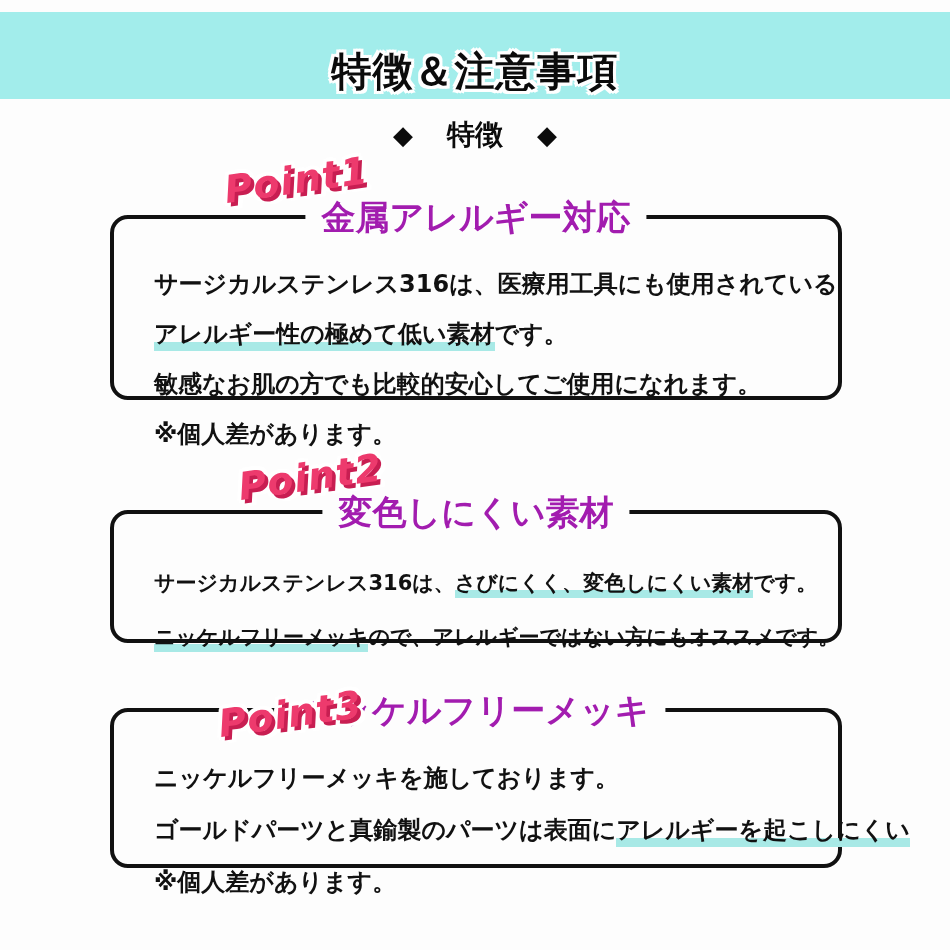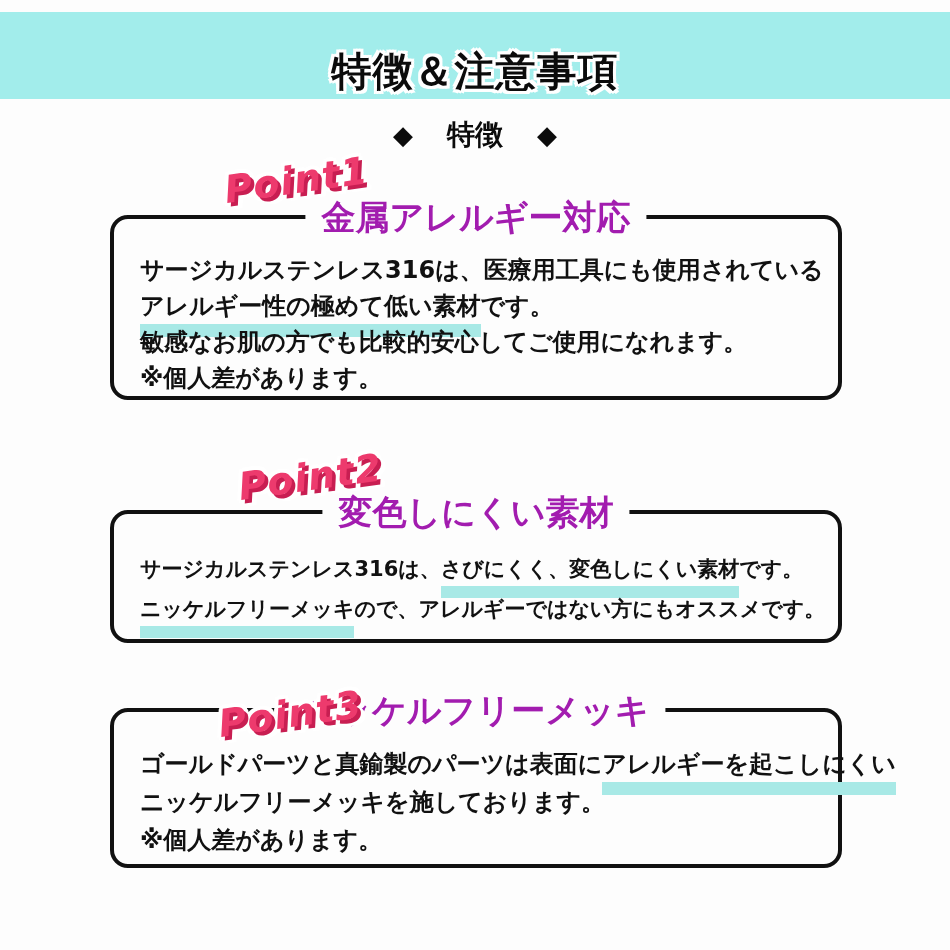--- a/index.html
+++ b/index.html
@@ -52,24 +52,24 @@
   .pbox.box3{top:708px;height:160px;}
   .pbox-title{
     position:absolute;left:50%;top:-24px;transform:translateX(-50%);
     background:#fdfdfd;padding:0 16px;white-space:nowrap;
     font-size:34px;line-height:44px;color:#a21caf;z-index:2;
   }
   .pbody{position:absolute;left:24px;right:10px;}
   .box1 .pbody{top:32px;font-size:24px;line-height:34px;}
   .box2 .pbody{top:34px;font-size:21px;line-height:38px;}
   .box3 .pbody{top:32px;font-size:24px;line-height:36px;}
-  .pline{margin:2px;white-space:nowrap;}
+  .pline{margin:16px;white-space:nowrap;}
   .hl{
     background:linear-gradient(to top,var(--hl,#a8e9e6) 0,var(--hl,#a8e9e6) 30%,transparent 30%);
-    padding-bottom:17px;
+    padding-bottom:3px;
   }
 </style>
 </head>
 <body>
 
 <div id="page" style="--mint: #a2edeb; --hl: #a8e9e6; --pink: #ed3a6d; --pink-shadow: #c81e52;">
 
   <div class="header">
     <div class="header-title">特徴＆注意事項</div>
   </div>
@@ -97,19 +97,19 @@
     <div class="pbody">
       <p class="pline"><span>サージカルステンレス316は、</span><span class="hl">さびにくく、変色しにくい素材</span><span>です。</span></p>
       <p class="pline"><span class="hl">ニッケルフリーメッキ</span><span>ので、アレルギーではない方にもオススメです。</span></p>
     </div>
   </div>
 
   <div class="badge b3">Point3</div>
   <div class="pbox box3">
     <div class="pbox-title">ニッケルフリーメッキ</div>
     <div class="pbody">
+      <p class="pline"><span>ニッケルフリーメッキを施しております。</span></p>
       <p class="pline"><span>ゴールドパーツと真鍮製のパーツは表面に</span><span class="hl">アレルギーを起こしにくい</span></p>
-      <p class="pline"><span>ニッケルフリーメッキを施しております。</span></p>
       <p class="pline"><span>※個人差があります。</span></p>
     </div>
   </div>
 
 </div>
 
 </body></html>

